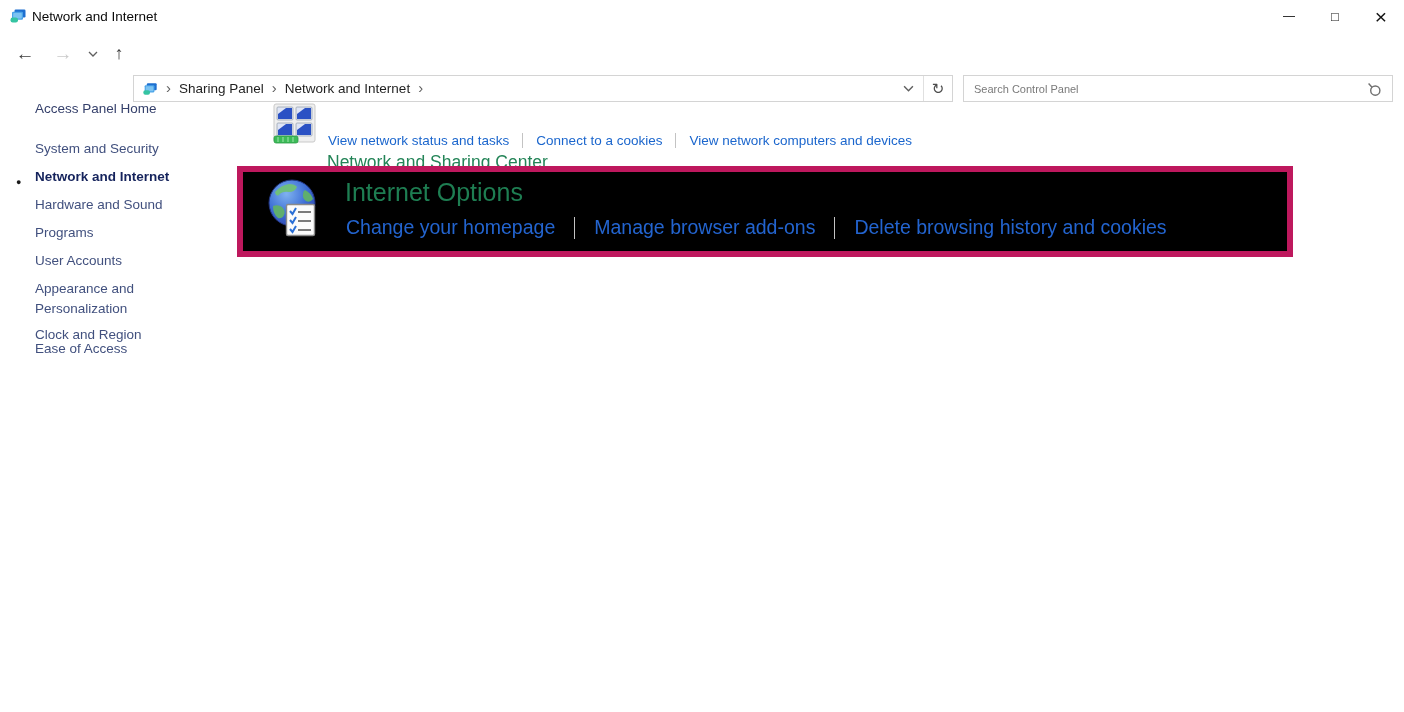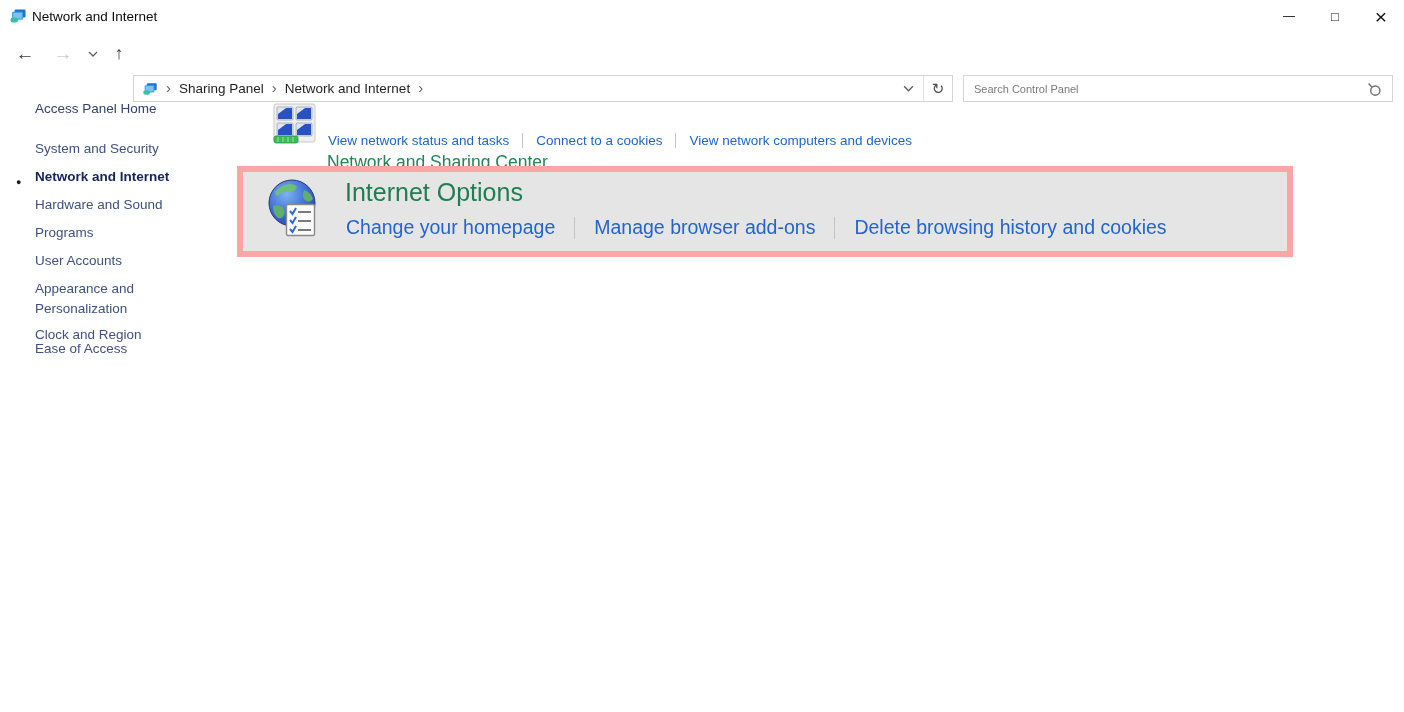--- a/index.html
+++ b/index.html
@@ -54,21 +54,21 @@
 
   
   .section-icon-nsc { position:absolute; left:273px; top:103px; width:43px; height:43px; }
   .nsc-title { position:absolute; left:327px; top:107px; font-size:17.5px; color:#238457; white-space:nowrap;margin-top:45px; }
   .nsc-links { position:absolute; left:328px; top:133px; display:flex; align-items:center; font-size:13.5px; }
   .task-link { color:#1b66cd; white-space:nowrap; }
   .link-sep { width:1px; height:15px; background:#c3c3c3; margin:0 13px; }
 
   
   .highlight-box { position:absolute; left:237px; top:166px; width:1056px; height:91px;
-                   border:6px solid #fca5a5; background:#e5e5e5;text-align:center; }
+                   border:6px solid #be185d; background:#000000;text-align:center; }
   .section-icon-io { position:absolute; left:22px; top:6px; width:60px; height:62px; }
   .io-title { position:absolute; left:102px; top:6px; font-size:25px; color:#1e7e52; white-space:nowrap; }
   .io-links { position:absolute; left:103px; top:44px; display:flex; align-items:center; font-size:19.5px; }
   .io-links .task-link { color:#2364cf; }
   .io-links .link-sep { height:22px; margin:0 19px; }
 
   svg { display:block; }
 </style>
 </head>
 <body>

